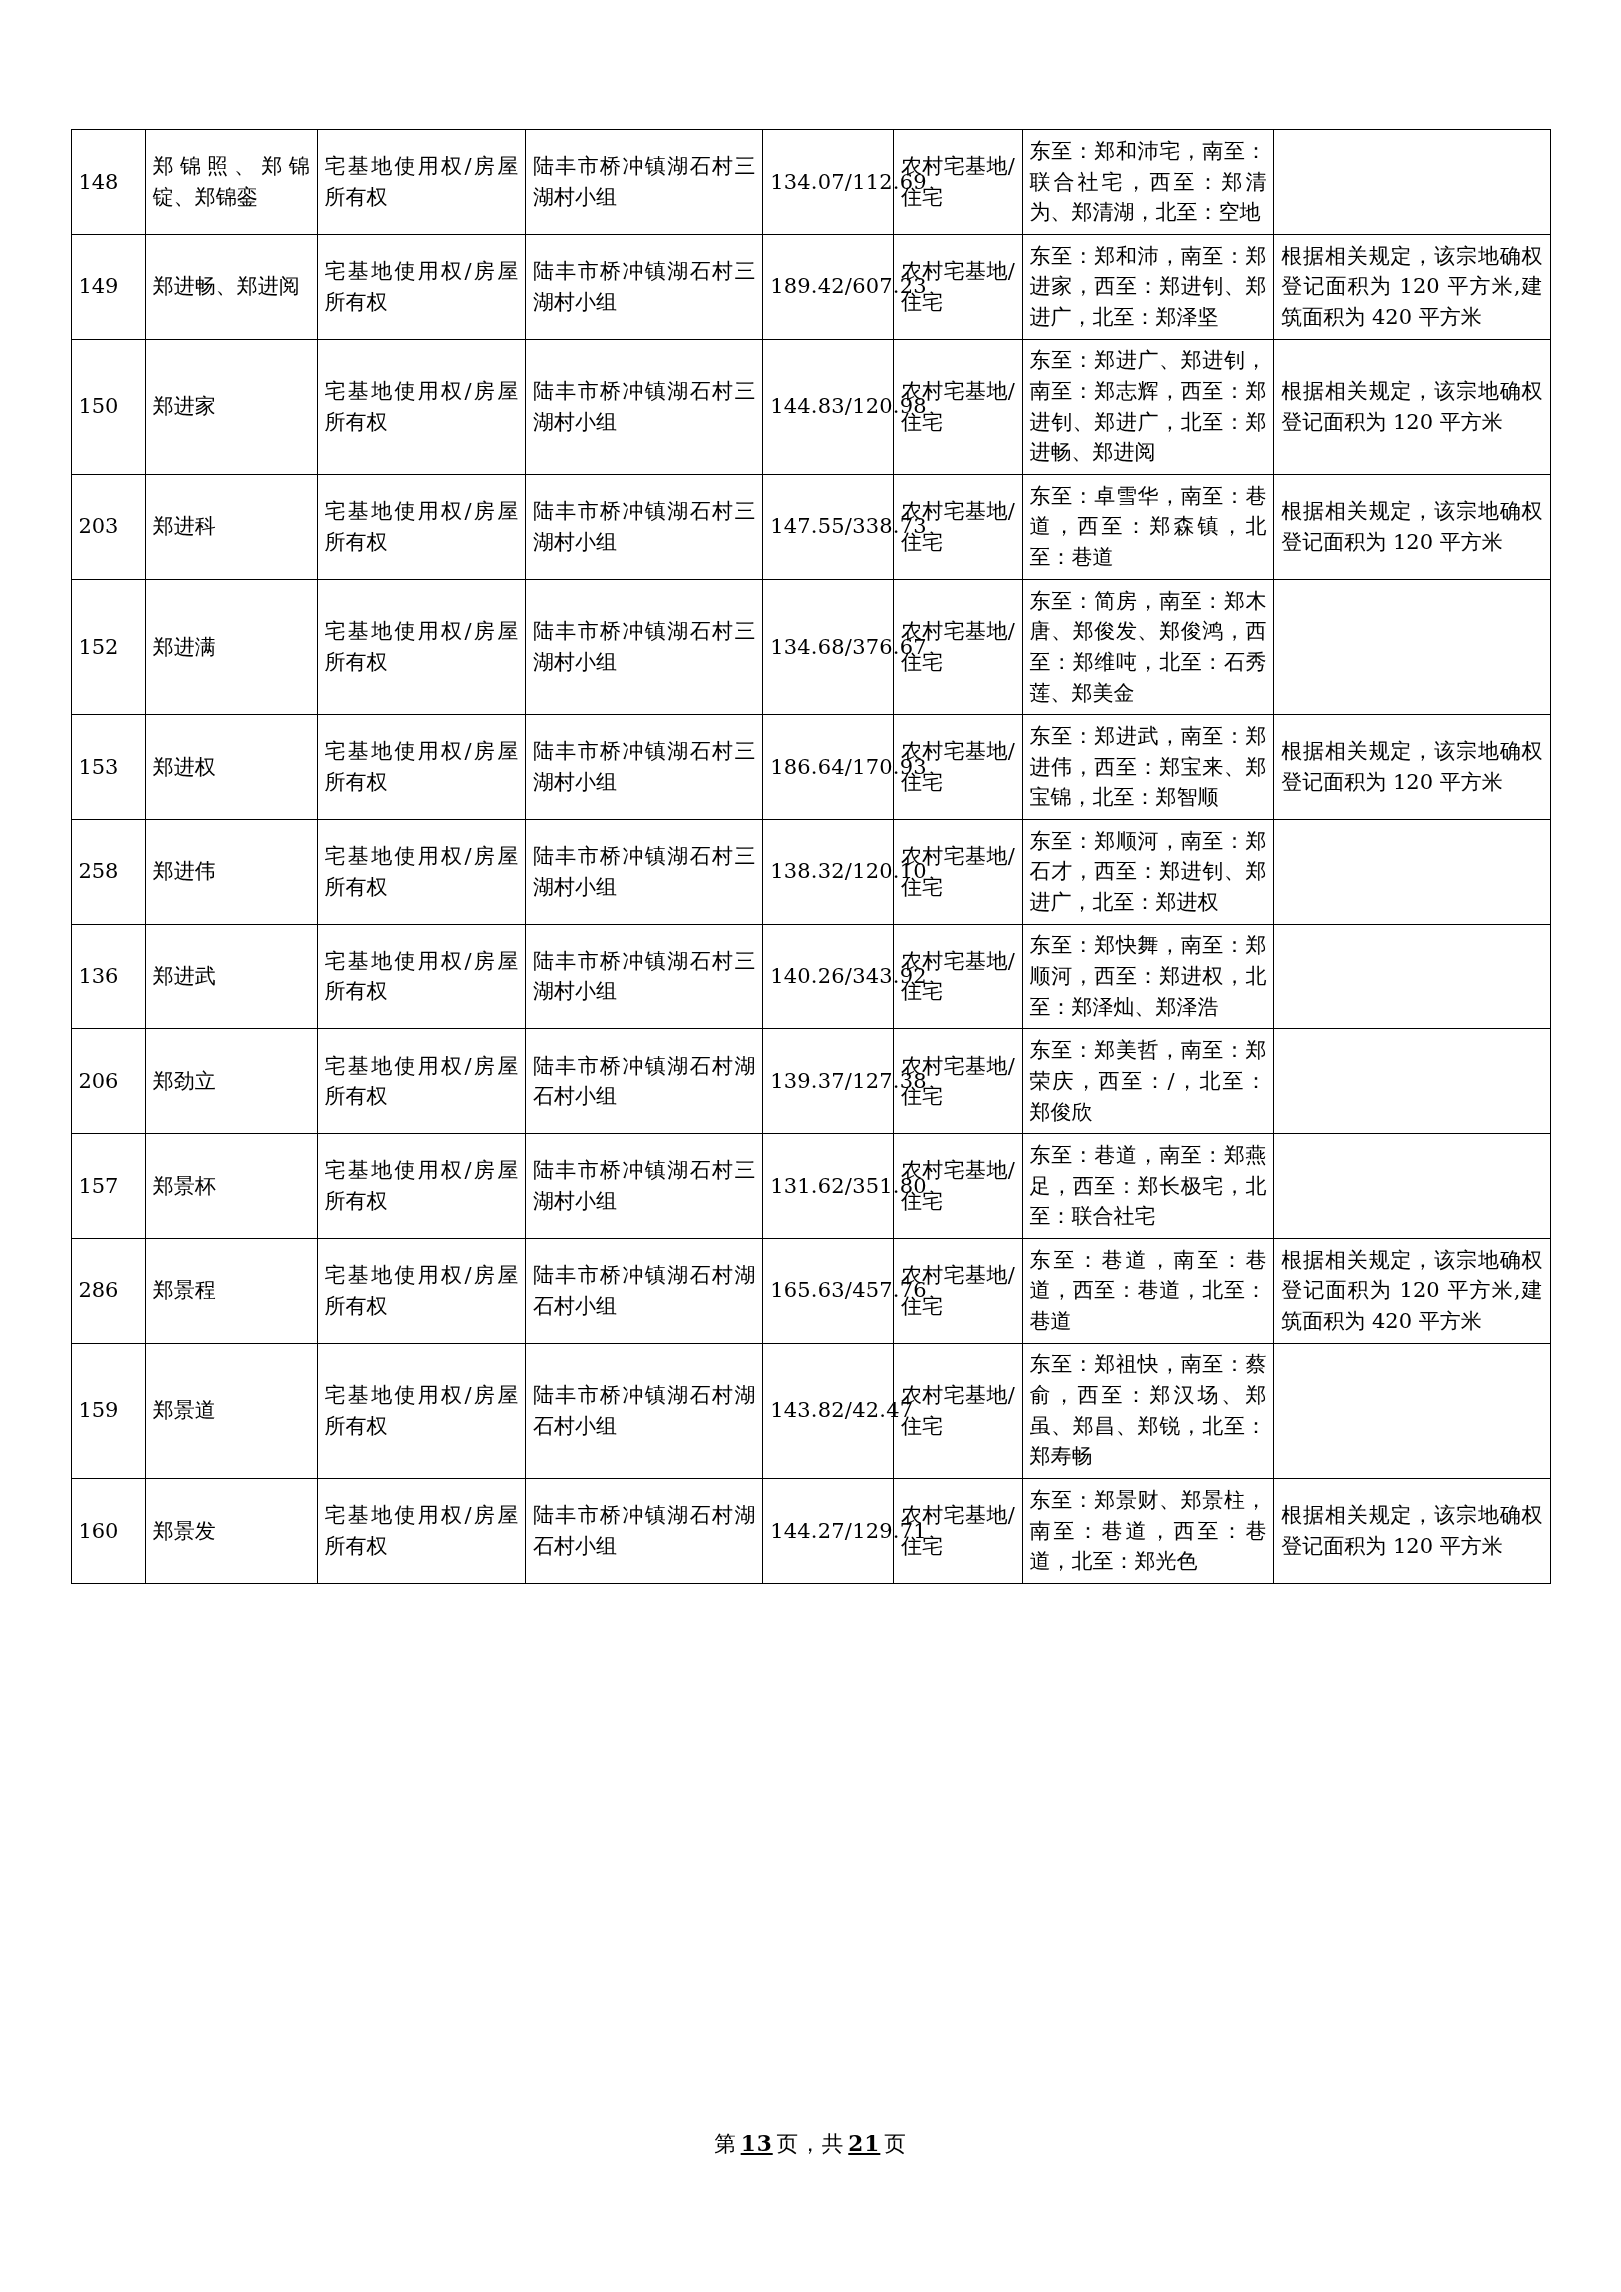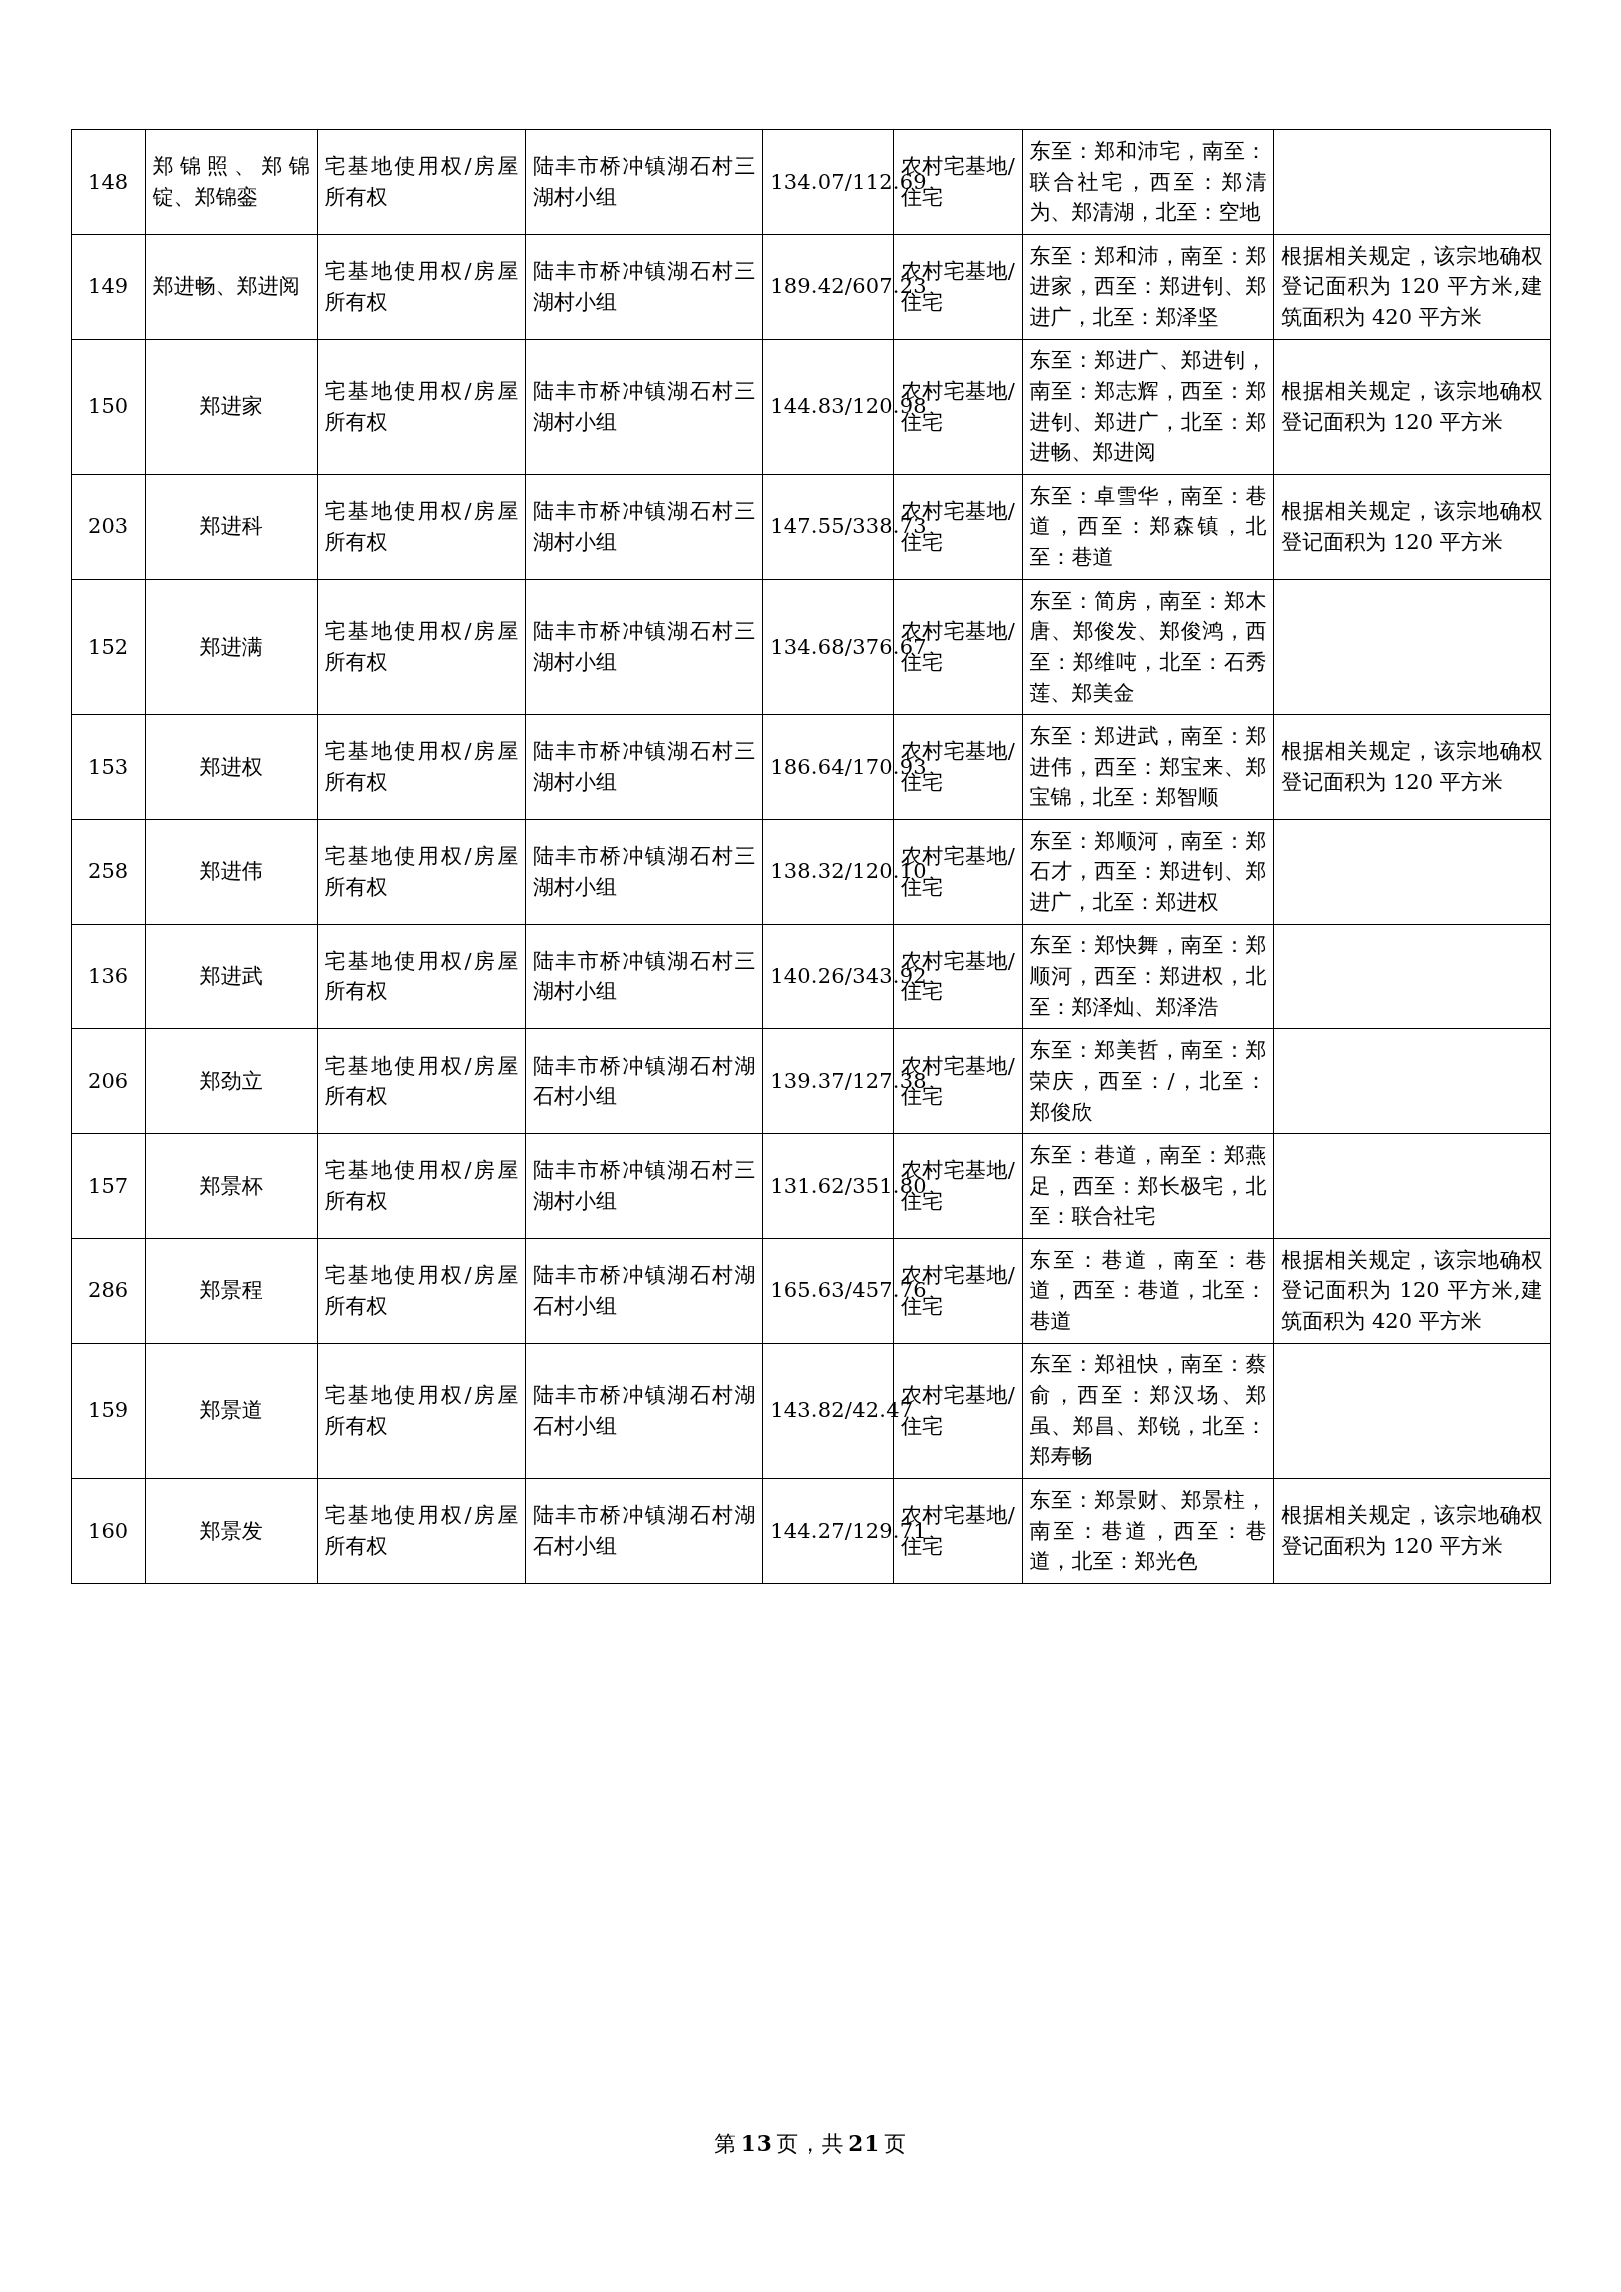--- a/index.html
+++ b/index.html
@@ -39,21 +39,21 @@
   col.c-idx   { width: 67px; }
   col.c-name  { width: 155px; }
   col.c-type  { width: 188px; }
   col.c-loc   { width: 214px; }
   col.c-area  { width: 118px; }
   col.c-use   { width: 116px; }
   col.c-bound { width: 227px; }
   col.c-note  { width: 249px; }
 
   .cell-center {
-    text-align: center;
+    text-align: left;
   }
   .cell-just {
     text-align: justify;
     text-align-last: left;
   }
   .num {
     font-family: "DejaVu Serif", "Liberation Serif", serif;
     letter-spacing: 0.2px;
   }
   .footer {
@@ -62,20 +62,21 @@
     right: 0;
     bottom: 135px;
     text-align: center;
     font-size: 21.6px;
     font-family: "DejaVu Serif", "Liberation Serif", serif;
     letter-spacing: 1px;
   }
   .footer .pg {
     font-weight: bold;
     padding: 0 3.9px;
+    text-decoration: underline;
   }
 </style>
 </head>
 <body>
 
 <div class="page">
 
   <table class="reg-table">
     <colgroup>
       <col class="c-idx">

